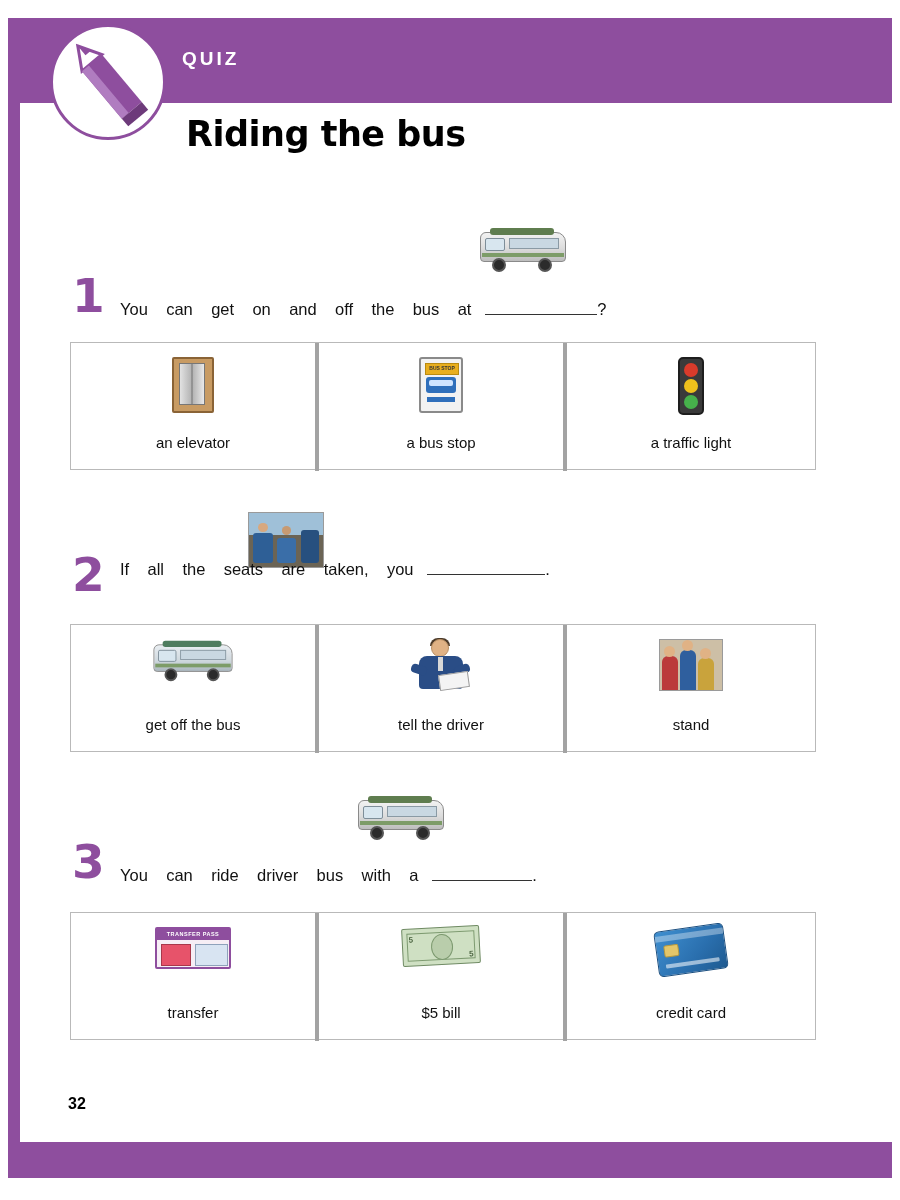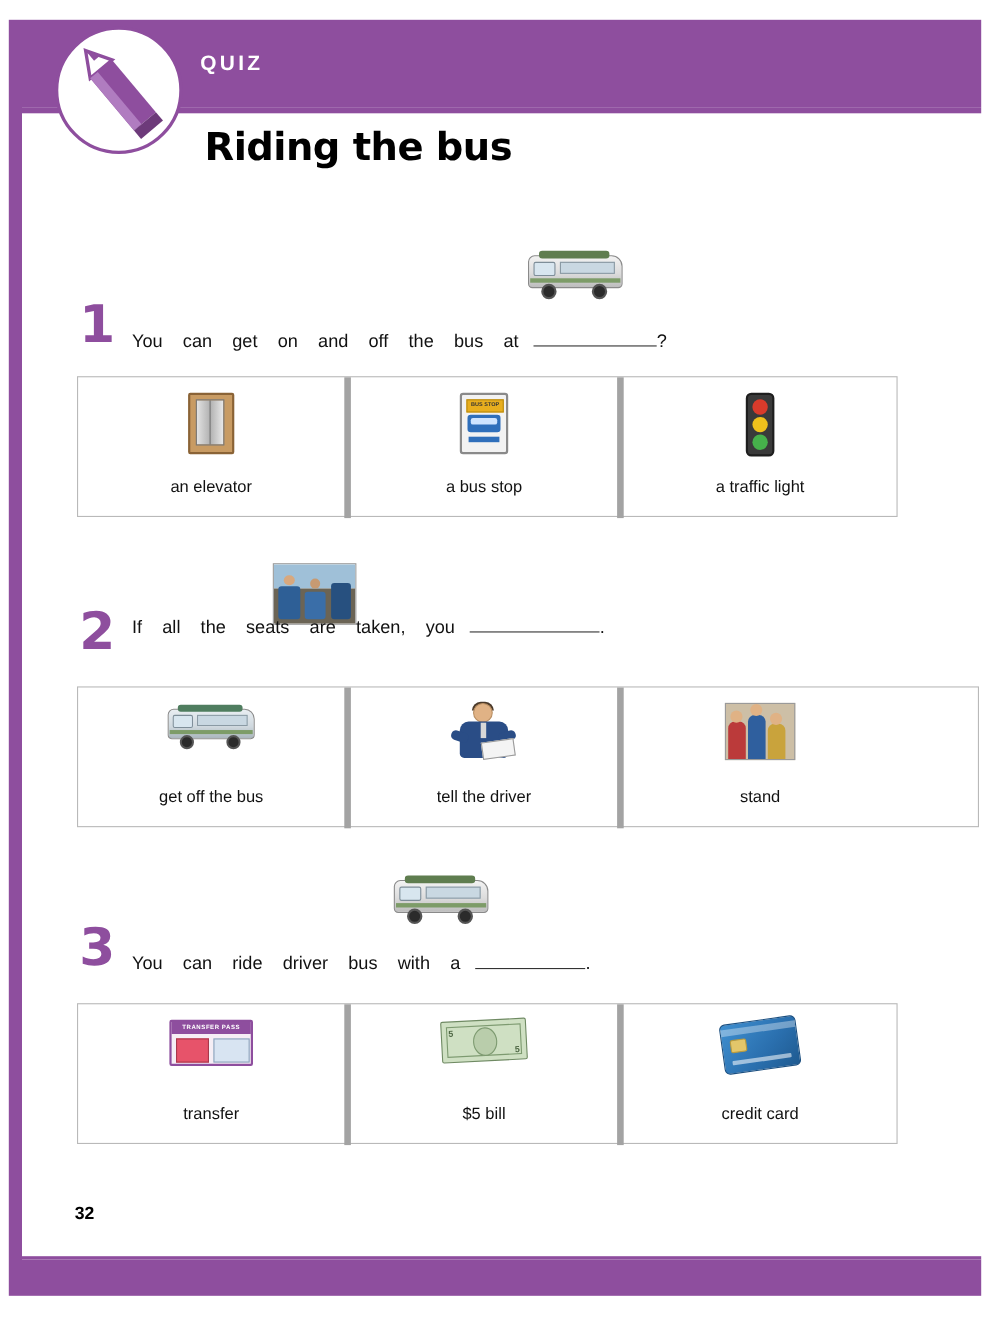--- a/index.html
+++ b/index.html
@@ -160,21 +160,21 @@
     position: absolute;
     border: 1px solid #b9b9b9;
     box-sizing: border-box;
     display: flex;
     background: #ffffff;
   }
   .opt {
     width: 248px;
     height: 128px;
     box-sizing: border-box;
-    border-right: 6px solid #a3a3a3;
+    border-right: 4px solid #a3a3a3;
     position: relative;
   }
   .opt:last-child { border-right: none; }
   .opt-img {
     position: absolute;
     left: 50%;
     top: 14px;
     transform: translateX(-50%);
   }
   .opt-label {
@@ -439,21 +439,21 @@
       <span class="w">If</span>&nbsp;&nbsp;&nbsp;
       <span class="w">all</span>&nbsp;&nbsp;&nbsp;
       <span class="w">the</span>&nbsp;&nbsp;&nbsp;
       <span class="w">seats</span>&nbsp;&nbsp;&nbsp;
       <span class="w">are</span>&nbsp;&nbsp;&nbsp;
       <span class="w">taken,</span>&nbsp;&nbsp;&nbsp;
       <span class="w">you</span>&nbsp;&nbsp;
       <span class="blank" style="width:118px;"></span><span>.</span>
     </div>
 
-    <div class="opts" style="left:70px; top:624px; width:820px; height:128px;">
+    <div class="opts" style="left:70px; top:624px; width:746px; height:128px;">
       <div class="opt">
         <div class="opt-img">
           <div class="bus bus-blue" style="transform:scale(0.92);">
             <div class="bus-body"></div>
               <div class="bus-roof"></div>
             <div class="bus-wind"></div>
               <div class="bus-win2"></div>
             <div class="bus-stripe"></div>
               <div class="wheel l"></div>
               <div class="wheel r"></div>

